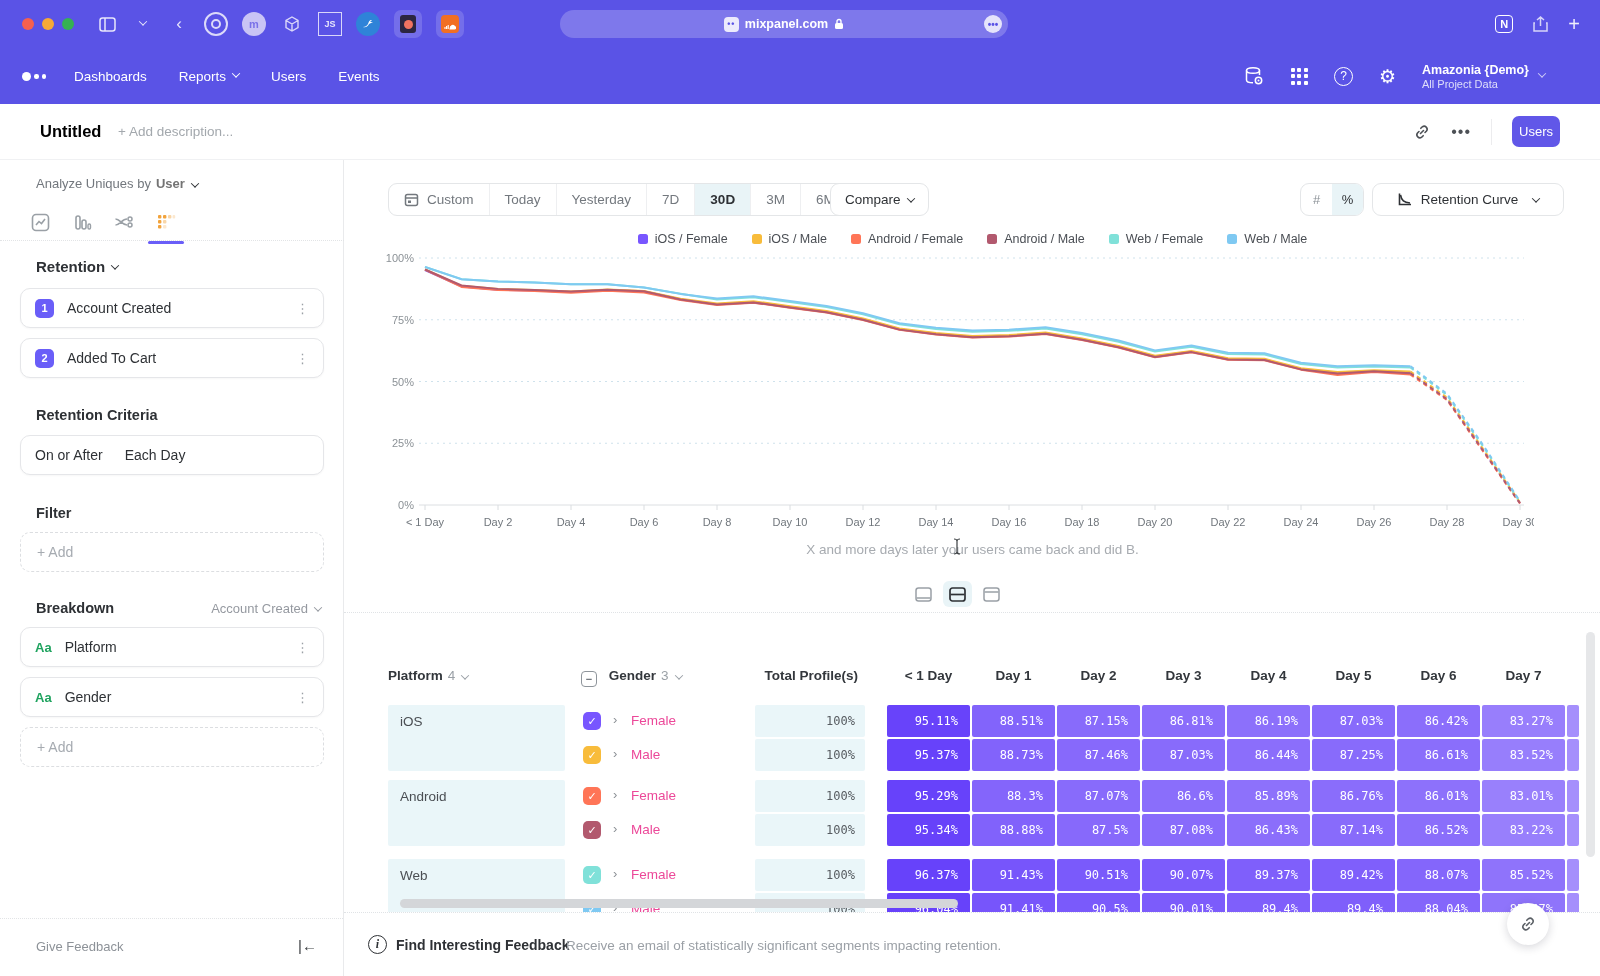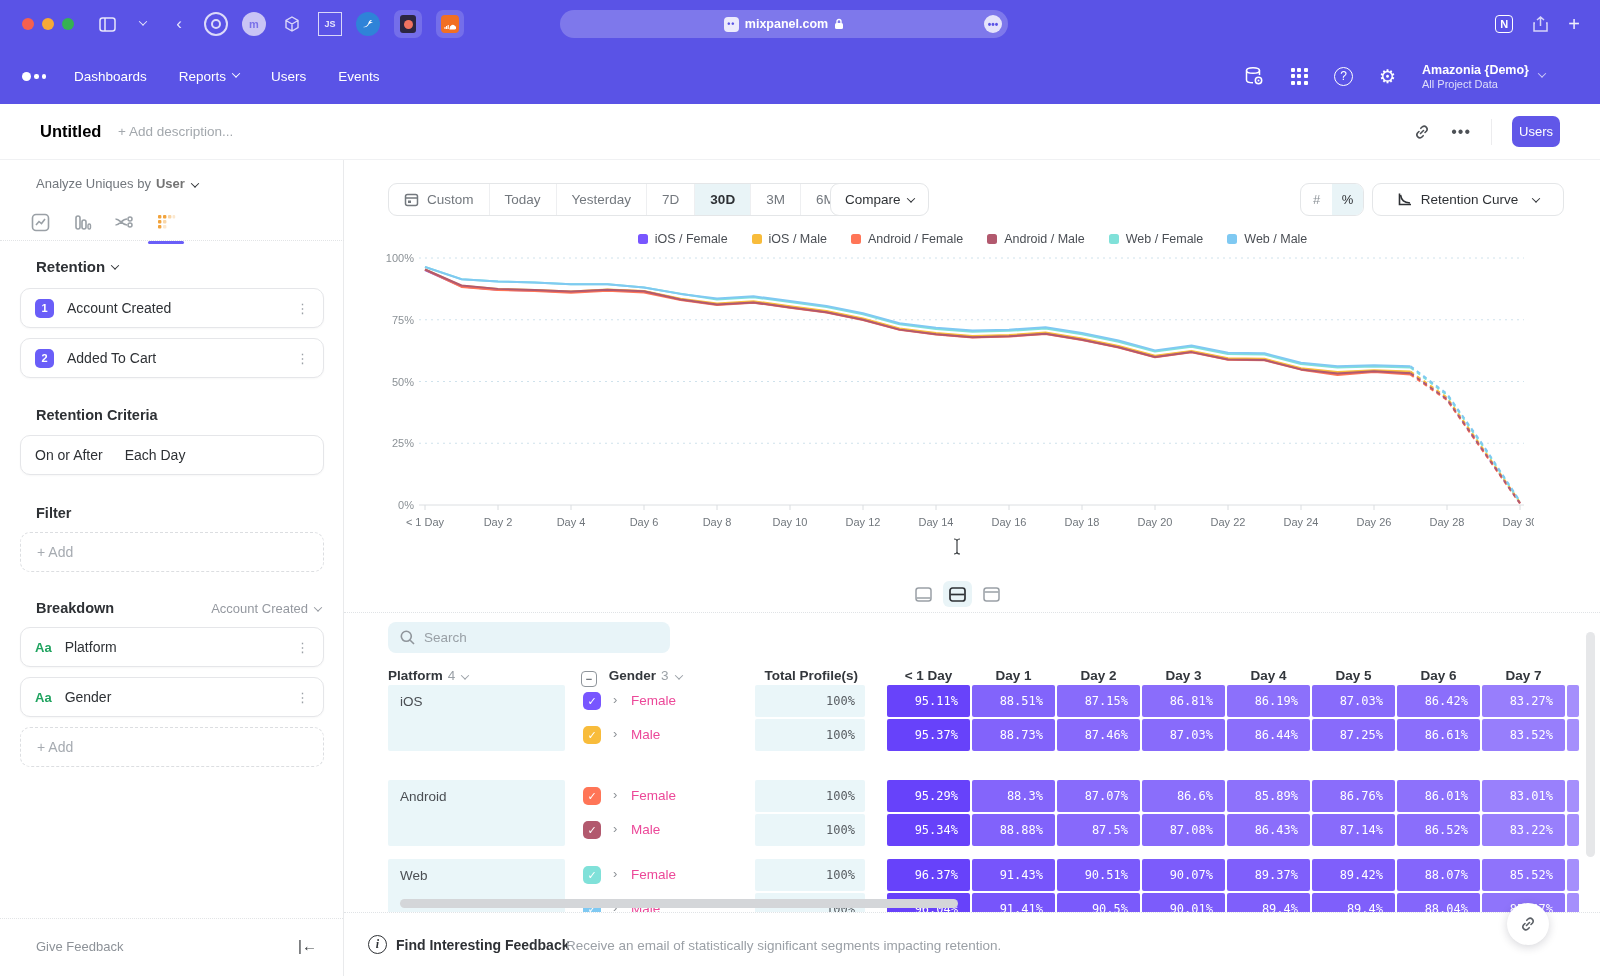--- a/index.html
+++ b/index.html
@@ -474,20 +474,21 @@
           <polyline points="51,17.63369999999998 87.5,34.899 124,37.937100000000015 160.5,39.098 197,40.8517 233.5,38.70279999999999 270,40.55529999999998 306.5,47.965299999999985 343,52.929999999999986 379.5,50.70699999999999 416,55.64699999999999 452.5,60.586999999999996 489,67.99699999999997 525.5,77.87699999999998 562,82.57000000000001 598.5,85.53400000000002 635,84.54599999999999 671.5,82.07599999999998 708,88.00400000000002 744.5,95.414 781,105.29400000000001 817.5,100.354 854,107.76400000000001 890.5,108.25800000000001 927,117.64400000000002 963.5,123.07799999999999 1000,120.11400000000002 1036.5,122.58399999999999" fill="none" stroke="#FF7557" stroke-width="2" stroke-linejoin="round"></polyline>
           <polyline points="1036.5,122.58399999999999 1073,148.02499999999998 1109.5,199.895 1146,251.518" fill="none" stroke="#FF7557" stroke-width="2" stroke-dasharray="4,4"></polyline>
           <polyline points="51,17.510199999999994 87.5,33.46640000000002 124,36.875 160.5,37.91239999999999 197,39.51789999999998 233.5,37.76420000000002 270,39.29560000000001 306.5,47.44660000000002 343,52.435999999999986 379.5,50.460000000000015 416,55.39999999999999 452.5,60.339999999999996 489,67.75 525.5,77.63000000000001 562,82.32300000000001 598.5,85.28699999999999 635,84.29900000000002 671.5,81.82900000000001 708,87.75699999999999 744.5,95.167 781,105.04700000000001 817.5,100.107 854,107.51700000000001 890.5,108.01099999999998 927,117.39700000000002 963.5,121.59599999999999 1000,119.37299999999999 1036.5,121.34900000000002" fill="none" stroke="#B2596E" stroke-width="2" stroke-linejoin="round"></polyline>
           <polyline points="1036.5,121.34900000000002 1073,147.28400000000002 1109.5,199.154 1146,251.271" fill="none" stroke="#B2596E" stroke-width="2" stroke-dasharray="4,4"></polyline>
           <polyline points="51,14.966099999999999 87.5,27.16789999999997 124,29.440299999999997 160.5,30.527100000000015 197,32.25609999999999 233.5,32.1326 270,35.467100000000016 306.5,41.765600000000006 343,47.49599999999998 379.5,45.27300000000001 416,49.96599999999999 452.5,54.90599999999999 489,62.315999999999995 525.5,72.196 562,76.88900000000001 598.5,79.85300000000001 635,78.86500000000001 671.5,76.39500000000001 708,82.32300000000001 744.5,89.73300000000002 781,99.613 817.5,94.67300000000003 854,102.083 890.5,102.577 927,111.96299999999998 963.5,115.42099999999999 1000,114.43299999999999 1036.5,115.42099999999999" fill="none" stroke="#80E1D9" stroke-width="2" stroke-linejoin="round"></polyline>
           <polyline points="1036.5,115.42099999999999 1073,143.08499999999998 1109.5,194.955 1146,250.036" fill="none" stroke="#80E1D9" stroke-width="2" stroke-dasharray="4,4"></polyline>
           <polyline points="51,14.89199999999998 87.5,27.217300000000023 124,29.464999999999993 160.5,30.45300000000002 197,32.181999999999995 233.5,32.181999999999995 270,35.39300000000003 306.5,41.8891 343,46.50800000000001 379.5,44.285000000000004 416,48.97800000000001 452.5,53.91800000000001 489,61.328000000000024 525.5,71.208 562,75.65400000000001 598.5,78.61800000000001 635,77.63000000000001 671.5,75.16000000000001 708,81.08800000000001 744.5,88.49800000000002 781,98.378 817.5,93.43800000000002 854,100.848 890.5,101.342 927,110.72799999999998 963.5,114.18599999999999 1000,113.19799999999998 1036.5,114.18599999999999" fill="none" stroke="#7FC9F2" stroke-width="2" stroke-linejoin="round"></polyline>
           <polyline points="1036.5,114.18599999999999 1073,141.85000000000002 1109.5,193.72 1146,249.295" fill="none" stroke="#7FC9F2" stroke-width="2" stroke-dasharray="4,4"></polyline>
         </svg>
     </div>
+    <div class="caption">X and more days later your users came back and did B.</div>
     <svg class="ibeam" viewBox="0 0 10 17">
         <path d="M2 1 C4 1 5 2 5 3 C5 2 6 1 8 1 M5 3 V14 M2 16 C4 16 5 15 5 14 C5 15 6 16 8 16" fill="none" stroke="#3c4043" stroke-width="1.2"></path>
       </svg>
 
     <div class="toggles">
       <span class="tg">
         <svg width="17" height="15" viewBox="0 0 17 15">
             <rect x="1" y="1" width="15" height="13" rx="2.5" fill="none" stroke="#9aa0a6" stroke-width="1.5"></rect>
             <line x1="1.5" y1="11" x2="15.5" y2="11" stroke="#9aa0a6" stroke-width="1.5"></line>
           </svg>
@@ -500,42 +501,35 @@
       </span>
       <span class="tg">
         <svg width="17" height="15" viewBox="0 0 17 15">
             <rect x="1" y="1" width="15" height="13" rx="2.5" fill="none" stroke="#9aa0a6" stroke-width="1.5"></rect>
             <line x1="1.5" y1="5" x2="15.5" y2="5" stroke="#9aa0a6" stroke-width="1.5"></line>
           </svg>
       </span>
     </div>
 
     <div class="tsection">
-      <div class="tsearch">
-        <svg width="15" height="15" viewBox="0 0 15 15">
-            <circle cx="6.3" cy="6.3" r="5" fill="none" stroke="#8f959b" stroke-width="1.6"></circle>
-            <line x1="10.2" y1="10.2" x2="14" y2="14" stroke="#8f959b" stroke-width="1.6"></line>
-          </svg>
-        <span>Search</span>
-      </div>
       <div class="thead">
         <span class="th" style="left:44px">
           <span>Platform</span><span class="cnt">4</span><span class="chev" style="color:#9aa0a6"></span>
         </span>
         <span class="th" style="left:237px">
           <span class="ckbox">−</span>
           <span>Gender</span><span class="cnt">3</span><span class="chev" style="color:#9aa0a6"></span>
         </span>
         <span class="th" style="left:390px;width:124px;text-align:right">
           <span>Total Profile(s)</span>
         </span>
         <span id="dayhdrs"><span class="dayhdr" style="left: 543px; width: 83px;">&lt; 1 Day</span><span class="dayhdr" style="left: 628px; width: 83px;">Day 1</span><span class="dayhdr" style="left: 713px; width: 83px;">Day 2</span><span class="dayhdr" style="left: 798px; width: 83px;">Day 3</span><span class="dayhdr" style="left: 883px; width: 83px;">Day 4</span><span class="dayhdr" style="left: 968px; width: 83px;">Day 5</span><span class="dayhdr" style="left: 1053px; width: 83px;">Day 6</span><span class="dayhdr" style="left: 1138px; width: 83px;">Day 7</span></span>
       </div>
       <div id="tbody" style="position:absolute;left:0;top:0;width:1256px;height:300px">
-          <div class="tgroup" style="top: 72px;">
+          <div class="tgroup" style="top: 92px;">
             <div class="pcell">iOS</div>
             <div class="grow" style="top: 0px;">
               <span class="gcheck" style="background: rgb(120, 86, 255);">✓</span>
               <span class="garrow">›</span>
               <span class="glabel">Female</span>
               <span class="totcell">100%</span>
               <span class="dcell" style="left: 312px; background: rgba(100, 62, 250, 0.976);">95.11%</span>
               <span class="dcell" style="left: 397px; background: rgba(100, 62, 250, 0.804);">88.51%</span>
               <span class="dcell" style="left: 482px; background: rgba(100, 62, 250, 0.77);">87.15%</span>
               <span class="dcell" style="left: 567px; background: rgba(100, 62, 250, 0.757);">86.81%</span>

